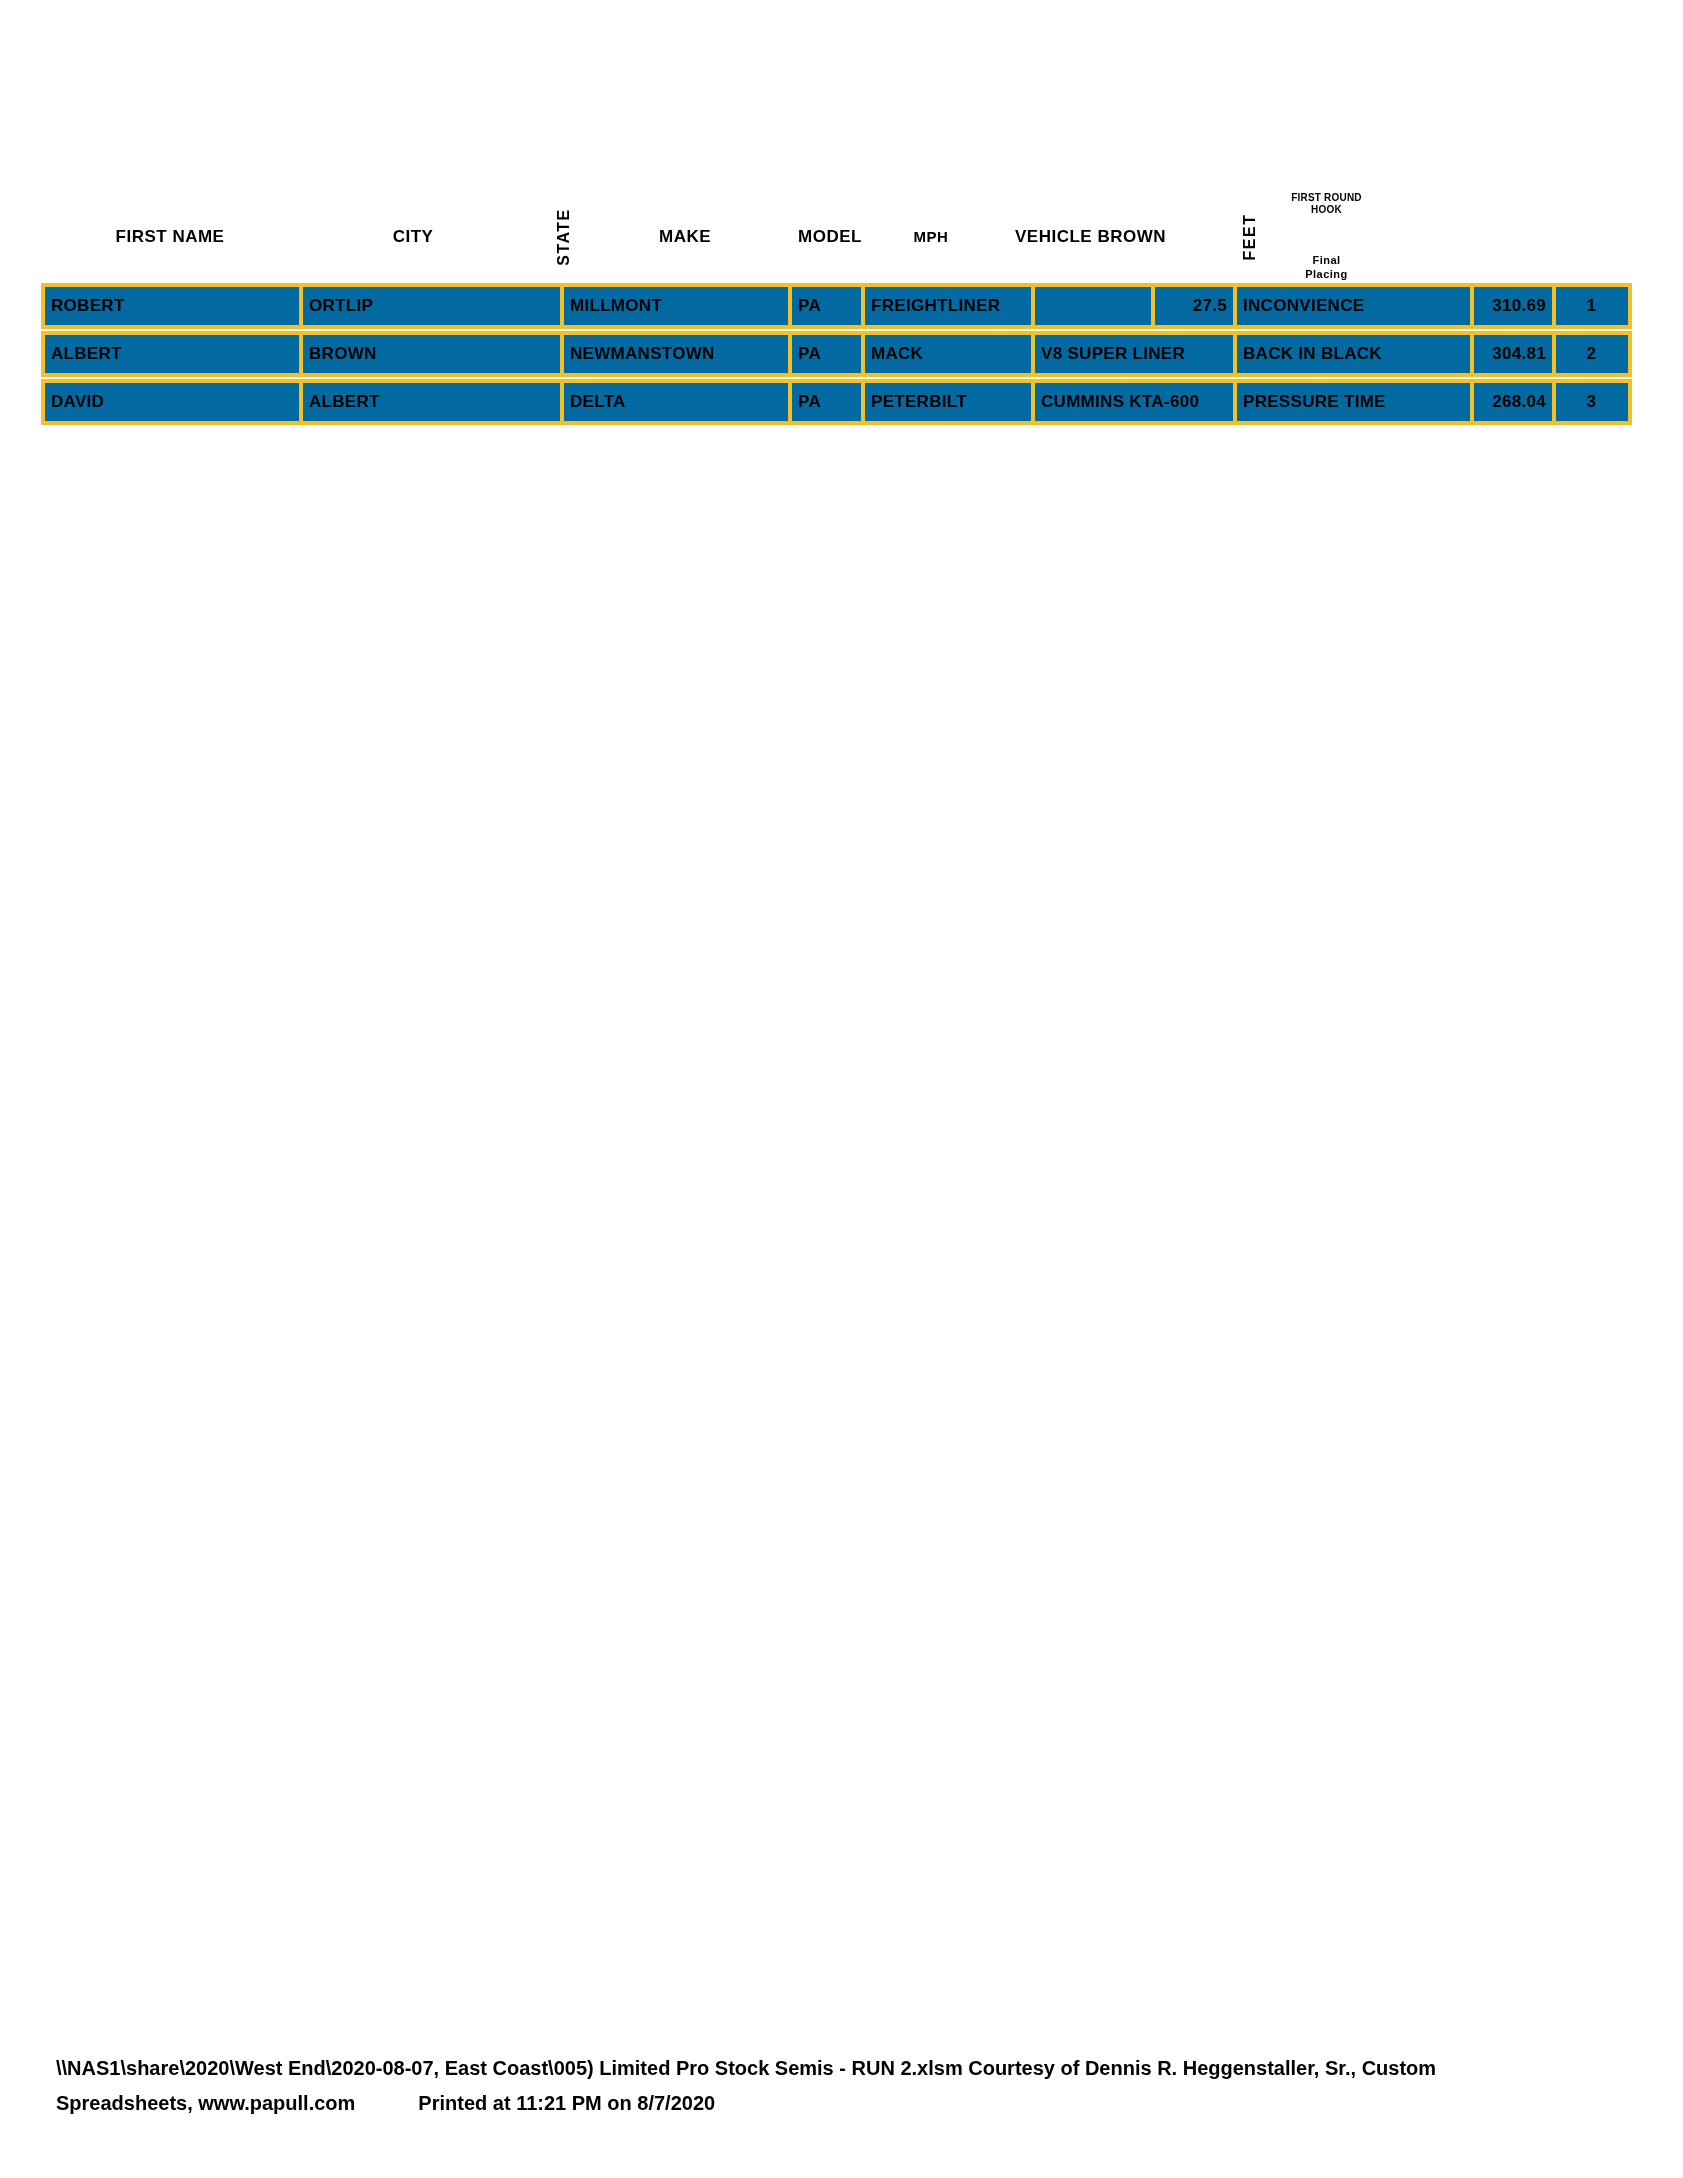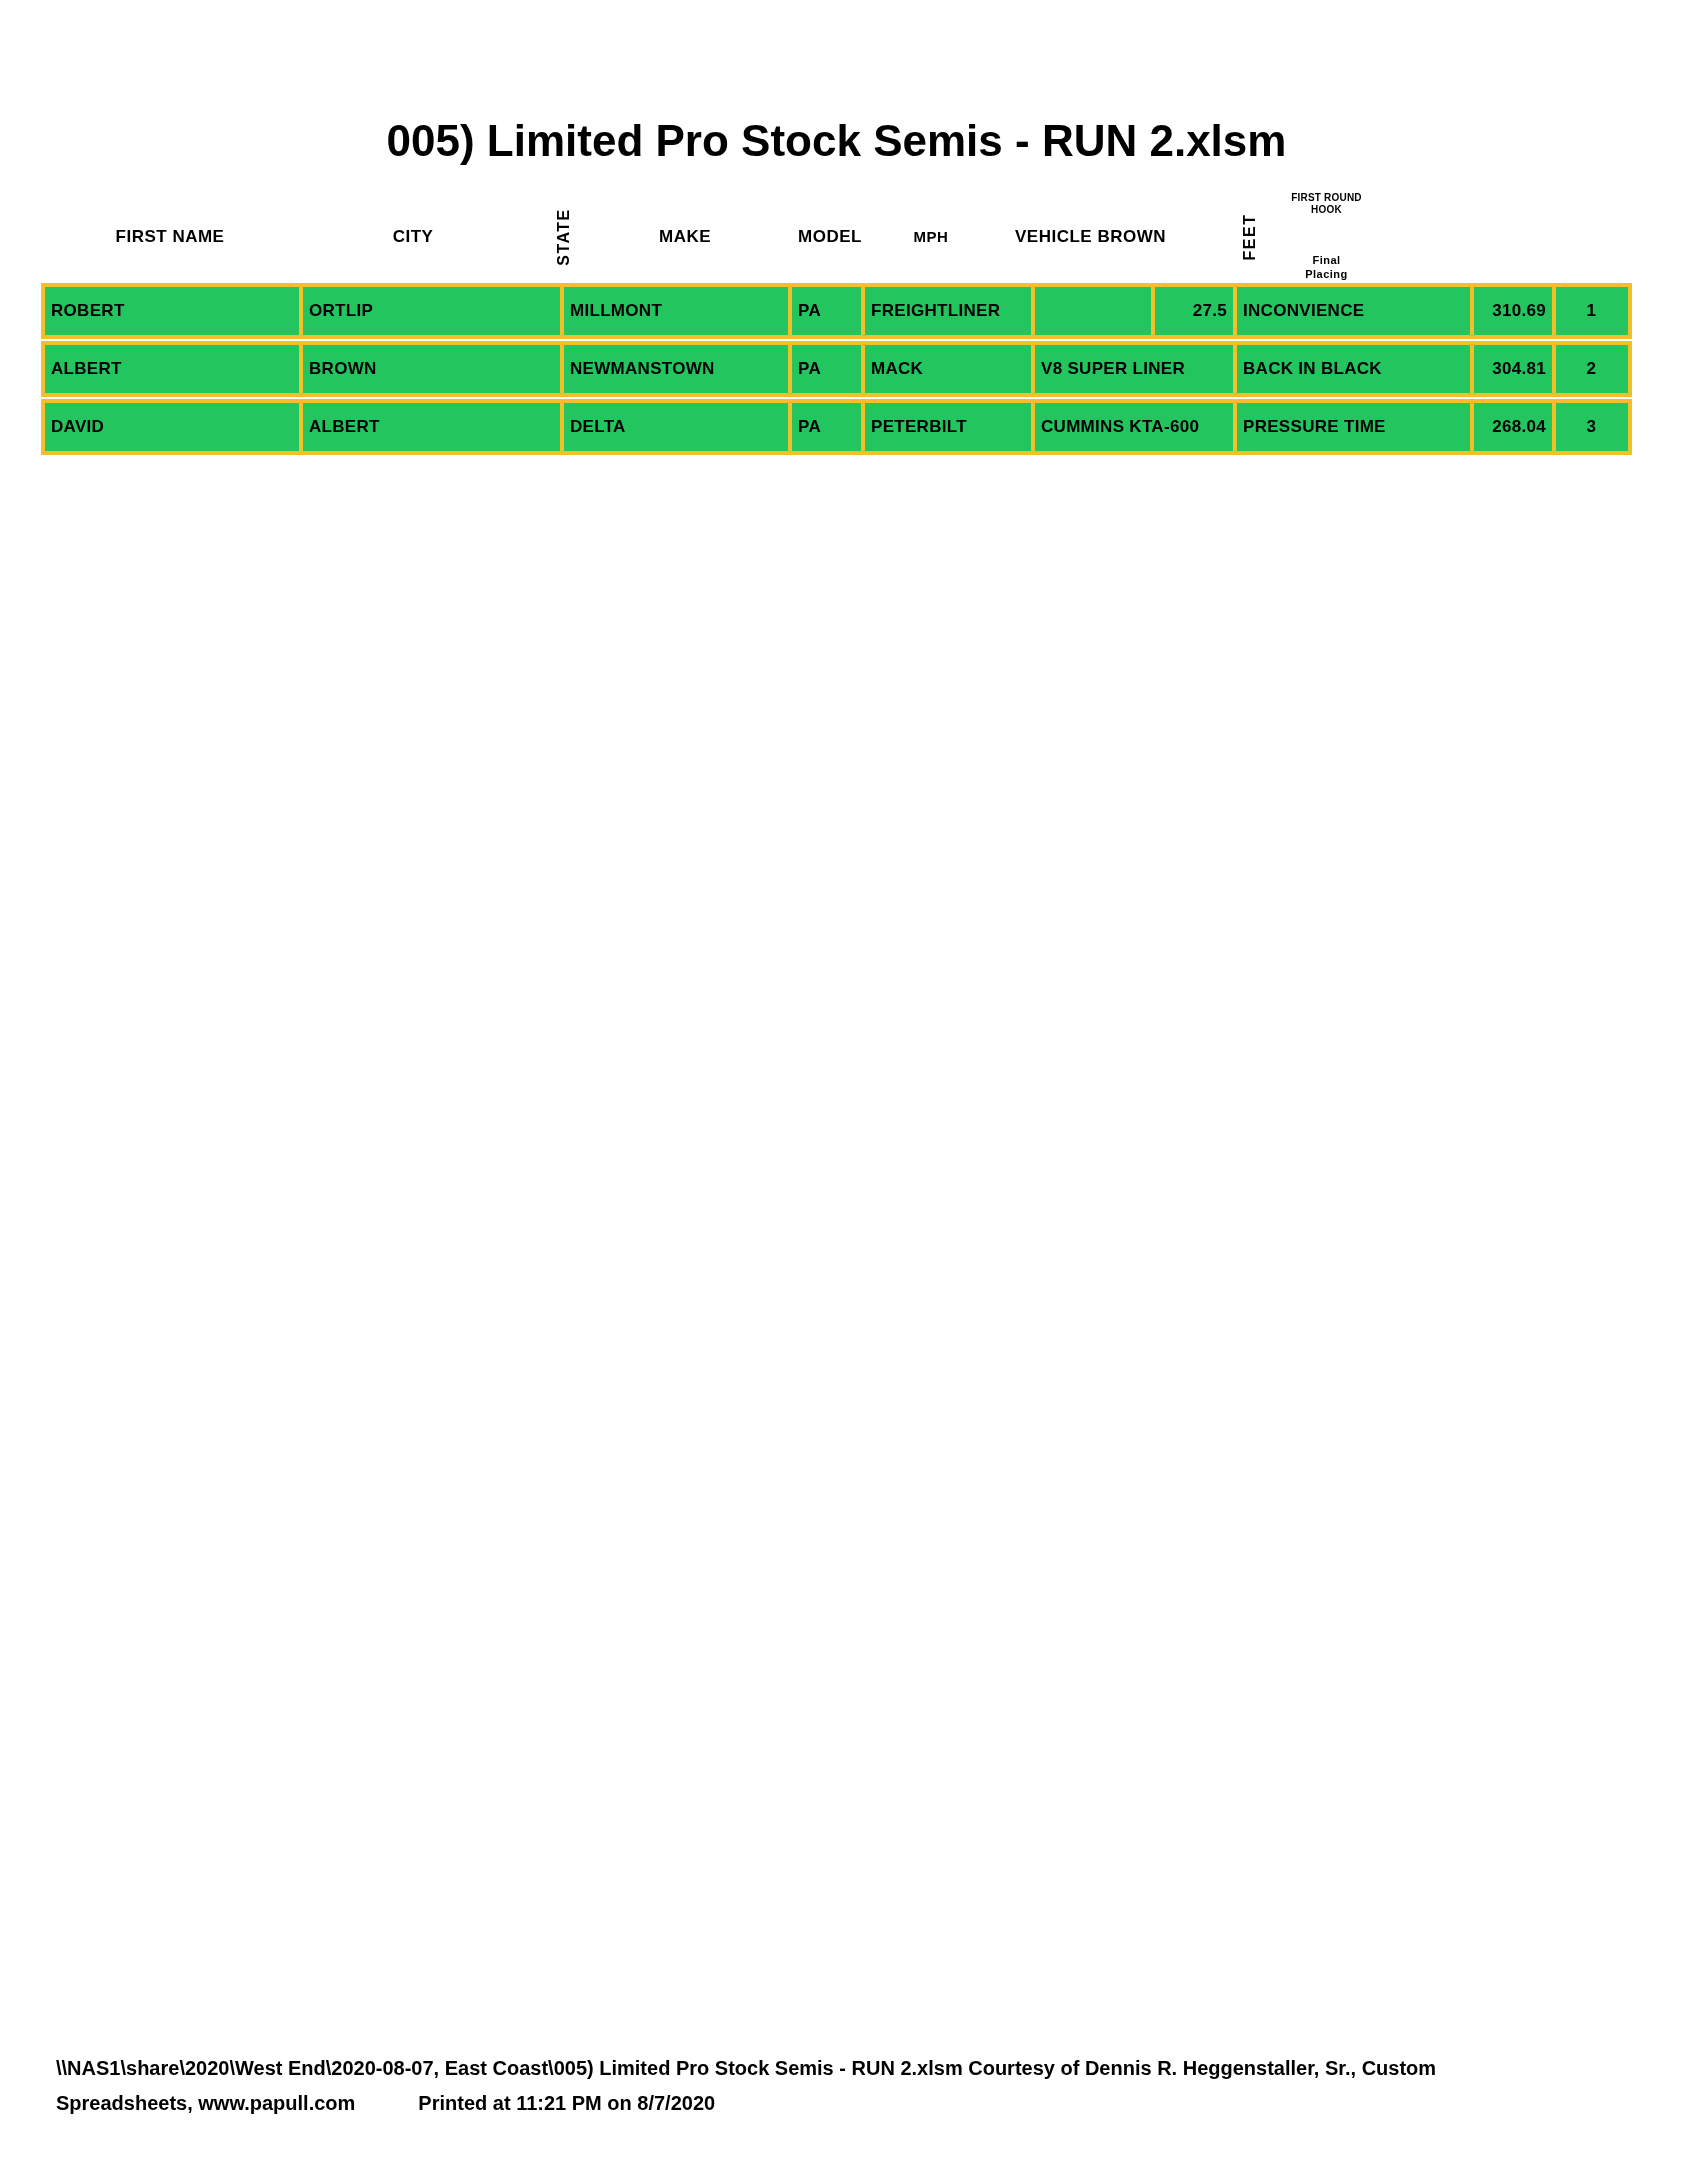--- a/index.html
+++ b/index.html
@@ -23,38 +23,37 @@
   .vert{ transform:rotate(-90deg); white-space:nowrap; font-size:16px; letter-spacing:1.5px; }
   .hookhdr{ flex-direction:column; line-height:1.25; }
   .hookhdr .hl{ font-size:10px; letter-spacing:0.2px; }
   .hookhdr .fp{ font-size:11px;margin-top:37px; }
   
   .c0{ width:258px; } .c1{ width:261px; } .c2{ width:228px; } .c3{ width:73px; }
   .c4{ width:170px; } .c5{ width:120px; } .c6{ width:82px; }  .cM{ width:202px; }
   .c7{ width:237px; } .c8{ width:82px; }  .c9{ width:71px; }
   
   .tbody{ position:absolute; left:41px; top:283px; width:1591px; }
-  .trow{ display:flex; height:56px; border:4px solid var(--gold); margin-bottom:2px; background:#22c55e; }
+  .trow{ display:flex; height:46px; border:4px solid var(--gold); margin-bottom:2px; background:#0369a1; }
   .trow > div{ border-right:4px solid var(--gold); display:flex; align-items:center;
                padding:0 6px; font-size:17px; letter-spacing:0.3px; overflow:visible; white-space:nowrap; }
   .trow > div:last-child{ border-right:none; }
   .trow > .num{ justify-content:flex-end; }
   .trow > .ctr{ justify-content:center; padding:0; }
   
   .footer{ position:absolute; left:36px; top:2055px; width:1614px; font-size:20px; line-height:1.3;margin-left:20px; }
   .footer .f2{ margin-top:9px; }
   .footer .printed{ margin-left:63px; }
   .nowrap{ white-space:nowrap; }
 </style>
 </head>
 <body>
 
 <div class="page">
 
-  <div class="title2">005) Limited Pro Stock Semis - RUN 2.xlsm</div>
 
   <div class="thead">
     <div class="c0">
       <span>FIRST NAME</span>
     </div>
     <div class="c2">
       <span>CITY</span>
     </div>
     <div class="c3">
       <span class="vert">STATE</span>

